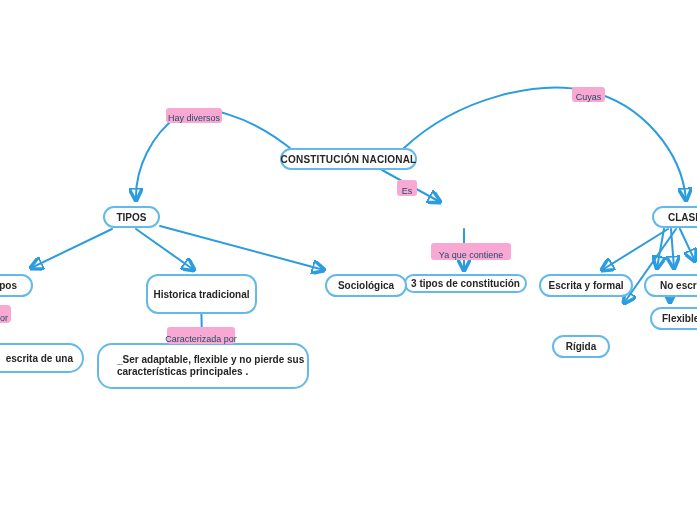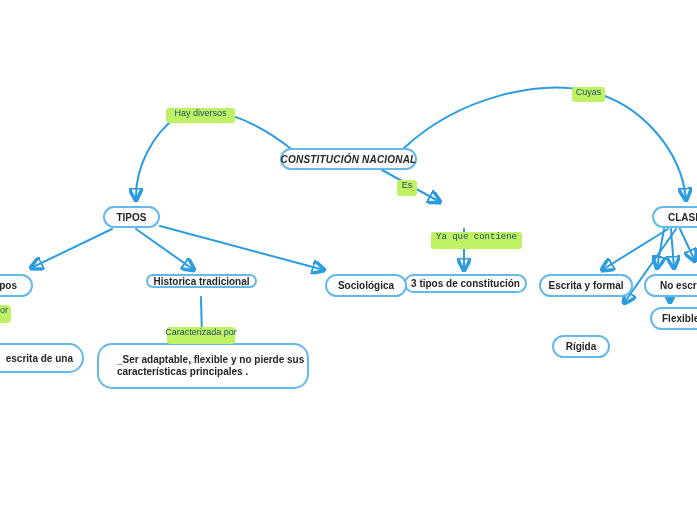--- a/index.html
+++ b/index.html
@@ -25,23 +25,23 @@
   .node.big{border-radius:15px;}
   .node.central{font-size:10px;letter-spacing:.2px;}
   .node.multiline{
     white-space:pre-line;justify-content:flex-start;text-align:left;
     padding-left:18px;line-height:1.25;
   }
   .node.cut-left{justify-content:flex-end;}
   .node.cut-right{justify-content:flex-start;}
   .elabel{
     position:absolute;z-index:4;
-    background:#bef264;
+    background:#f9a8d4;
     border-radius:3px;
-    display:flex;align-items:flex-start;justify-content:center;
+    display:flex;align-items:flex-end;justify-content:center;
     font-size:9px;font-weight:normal;color:#1d4d63;
     box-sizing:border-box;white-space:nowrap;
   }
   .elabel.cut-left{justify-content:flex-end;padding-right:3px;}
 </style>
 </head>
 <body>
 
 <div class="canvas">
 
@@ -61,42 +61,42 @@
     <path d="M 201,297 L 202,339" marker-end="url(#arrow)"></path>
     <path d="M -20,297 L -20,340" marker-end="url(#arrow)"></path>
     <path d="M 668,229 L 602,270" marker-end="url(#arrow)"></path>
     <path d="M 676,229 L 624,303" marker-end="url(#arrow)"></path>
     <path d="M 664,229 L 657,268" marker-end="url(#arrow)"></path>
     <path d="M 671,229 L 674,268" marker-end="url(#arrow)"></path>
     <path d="M 680,229 L 695,261" marker-end="url(#arrow)"></path>
     <path d="M 670,297 L 670,302" marker-end="url(#arrow)"></path>
   </svg>
 
-  <div class="node central" style="left:280px;top:148px;width:137px;height:22px;font-style:italic;">
+  <div class="node central" style="left:280px;top:148px;width:137px;height:22px;">
     <span>CONSTITUCIÓN NACIONAL</span>
   </div>
 
   <div class="node" style="left:103px;top:206px;width:57px;height:22px;">
     <span>TIPOS</span>
   </div>
 
 
   <div class="node cut-right" style="left:652px;top:206px;width:78px;height:22px;padding-left:14px;">
     <span>CLASES</span>
   </div>
 
   <div class="node" style="left:404px;top:274px;width:123px;height:19px;">
     <span>3 tipos de constitución</span>
   </div>
 
   <div class="node cut-left" style="left:-62px;top:274px;width:95px;height:23px;padding-right:14px;">
     <span>tipos</span>
   </div>
 
-  <div class="node" style="left:146px;top:274px;width:111px;height:14px;">
+  <div class="node" style="left:146px;top:274px;width:111px;height:40px;">
     <span>Historica tradicional</span>
   </div>
 
   <div class="node" style="left:325px;top:274px;width:82px;height:23px;">
     <span>Sociológica</span>
   </div>
 
   <div class="node" style="left:539px;top:274px;width:94px;height:23px;justify-content:center;">
     <span>Escrita y formal</span>
   </div>
@@ -115,33 +115,33 @@
 
   <div class="node big cut-left" style="left:-140px;top:343px;width:224px;height:30px;padding-right:9px;">
     <span>escrita de una</span>
   </div>
 
   <div class="node big multiline" style="left:97px;top:343px;width:212px;height:46px;">
     <span>_Ser adaptable, flexible y no pierde sus
 características principales .</span>
   </div>
 
-  <div class="elabel" style="left:166px;top:108px;width:69px;height:15px;">
+  <div class="elabel" style="left:166px;top:108px;width:56px;height:15px;">
     <span>Hay diversos</span>
   </div>
 
   <div class="elabel" style="left:572px;top:87px;width:33px;height:15px;">
     <span>Cuyas</span>
   </div>
 
   <div class="elabel" style="left:397px;top:180px;width:20px;height:16px;">
     <span>Es</span>
   </div>
 
-  <div class="elabel" style="left:431px;top:232px;width:91px;height:17px;font-family:Liberation Mono, monospace;">
+  <div class="elabel" style="left:431px;top:243px;width:80px;height:17px;">
     <span>Ya que contiene</span>
   </div>
 
   <div class="elabel" style="left:167px;top:327px;width:68px;height:17px;">
     <span>Caracterizada por</span>
   </div>
 
   <div class="elabel cut-left" style="left:-58px;top:305px;width:69px;height:18px;border-radius:4px;">
     <span>or</span>
   </div>

